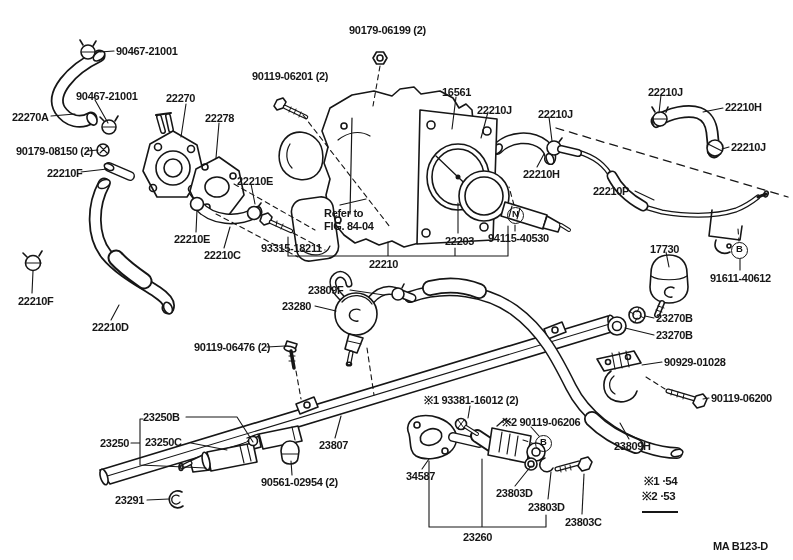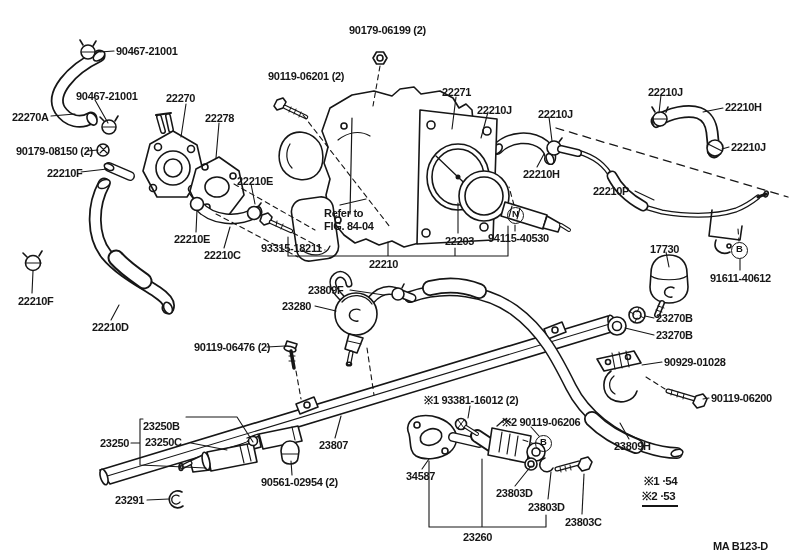--- a/index.html
+++ b/index.html
@@ -5,21 +5,21 @@
   html,body{margin:0;padding:0;background:#fff;}
   #stage{position:relative;width:793px;height:560px;background:#fff;overflow:hidden;
          font-family:"Liberation Sans",sans-serif;}
   #art{position:absolute;left:0;top:0;}
   .lbl{position:absolute;font:bold 11px/13px "Liberation Sans",sans-serif;color:var(--ink,#161616);
        letter-spacing:-0.3px;white-space:nowrap;}
   .multiline{white-space:pre-line;}
   .circled{width:15px;height:15px;border:1.6px solid var(--ink,#161616);border-radius:50%;
            font-size:9.5px;line-height:12px;text-align:center;letter-spacing:0;}
   .note{font-size:11.5px;}
-  .underline{border-bottom:2px solid var(--ink,#161616);padding:0 3px 2px 0;}
+  .underline{border-bottom:2px solid var(--ink,#161616);padding:0 3px 8px 0;}
   svg *{vector-effect:none;}
 </style>
 </head>
 <body>
 
 <div id="stage">
 
   <svg id="art" width="793" height="560" viewBox="0 0 793 560" role="img">
     <g stroke="#161616" fill="none" stroke-width="1.6" stroke-linecap="round" stroke-linejoin="round">
 
@@ -363,22 +363,22 @@
   <span class="lbl" style="left:237px;top:175px">22210E</span>
   <span class="lbl" style="left:174px;top:233px">22210E</span>
   <span class="lbl" style="left:204px;top:249px">22210C</span>
   <span class="lbl" style="left:18px;top:295px">22210F</span>
   <span class="lbl" style="left:92px;top:321px">22210D</span>
   <span class="lbl" style="left:261px;top:242px">93315-18211</span>
   <span class="lbl multiline" style="left:324px;top:207px">Refer to
 FIG. 84-04</span>
   <span class="lbl" style="left:369px;top:258px">22210</span>
   <span class="lbl" style="left:349px;top:24px">90179-06199 (2)</span>
-  <span class="lbl" style="left:268px;top:70px">90119-06201 (2)</span>
-  <span class="lbl" style="left:442px;top:86px">22271</span>
+  <span class="lbl" style="left:252px;top:70px">90119-06201 (2)</span>
+  <span class="lbl" style="left:442px;top:86px">16561</span>
   <span class="lbl" style="left:477px;top:104px">22210J</span>
   <span class="lbl" style="left:538px;top:108px">22210J</span>
   <span class="lbl" style="left:523px;top:168px">22210H</span>
   <span class="lbl" style="left:445px;top:235px">22203</span>
   <span class="lbl" style="left:488px;top:232px">94115-40530</span>
   <span class="lbl circled" style="left:507px;top:207px">N</span>
   <span class="lbl" style="left:648px;top:86px">22210J</span>
   <span class="lbl" style="left:725px;top:101px">22210H</span>
   <span class="lbl" style="left:731px;top:141px">22210J</span>
   <span class="lbl" style="left:593px;top:185px">22210P</span>
@@ -387,21 +387,21 @@
   <span class="lbl" style="left:710px;top:272px">91611-40612</span>
   <span class="lbl" style="left:656px;top:312px">23270B</span>
   <span class="lbl" style="left:656px;top:329px">23270B</span>
   <span class="lbl" style="left:664px;top:356px">90929-01028</span>
   <span class="lbl" style="left:711px;top:392px">90119-06200</span>
   <span class="lbl" style="left:614px;top:440px">23809H</span>
   <span class="lbl" style="left:308px;top:284px">23809F</span>
   <span class="lbl" style="left:282px;top:300px">23280</span>
   <span class="lbl" style="left:194px;top:341px">90119-06476 (2)</span>
   <span class="lbl" style="left:319px;top:439px">23807</span>
-  <span class="lbl" style="left:143px;top:420px">23250B</span>
+  <span class="lbl" style="left:143px;top:411px">23250B</span>
   <span class="lbl" style="left:100px;top:437px">23250</span>
   <span class="lbl" style="left:145px;top:436px">23250C</span>
   <span class="lbl" style="left:115px;top:494px">23291</span>
   <span class="lbl" style="left:261px;top:476px">90561-02954 (2)</span>
   <span class="lbl" style="left:424px;top:394px">※1 93381-16012 (2)</span>
   <span class="lbl" style="left:502px;top:416px">※2 90119-06206</span>
   <span class="lbl circled" style="left:535px;top:435px">B</span>
   <span class="lbl" style="left:406px;top:470px">34587</span>
   <span class="lbl" style="left:496px;top:487px">23803D</span>
   <span class="lbl" style="left:528px;top:501px">23803D</span>

